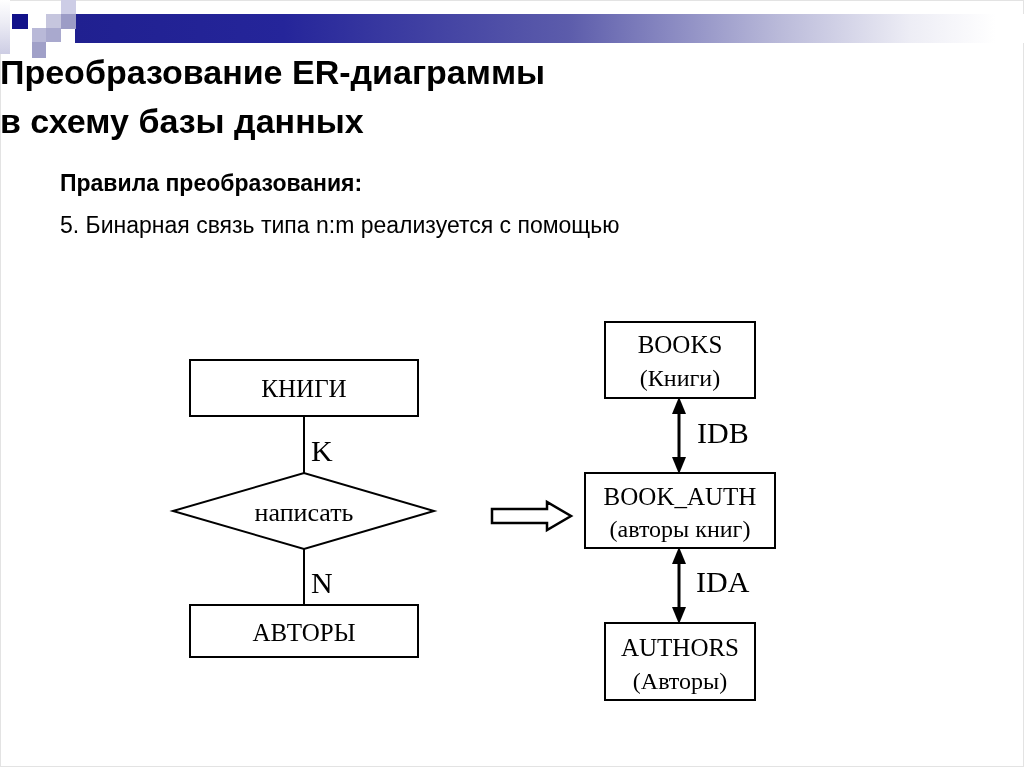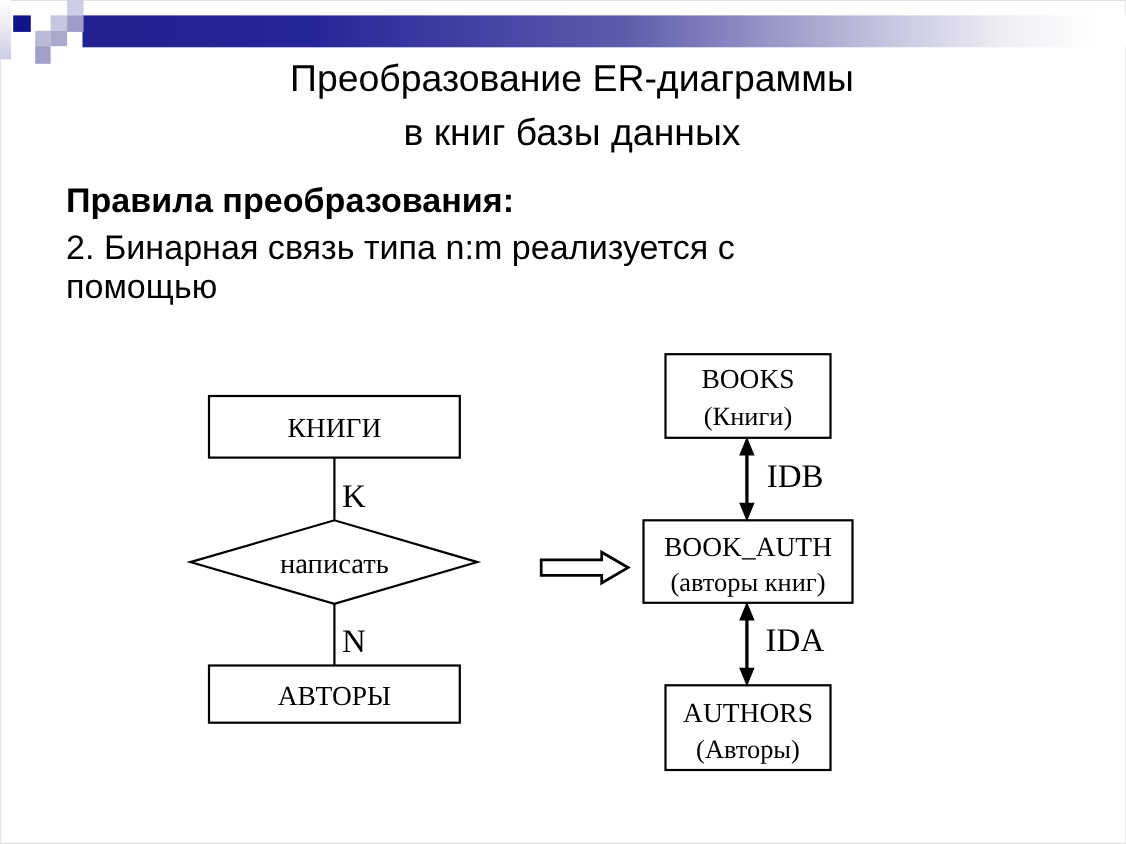--- a/index.html
+++ b/index.html
@@ -28,32 +28,31 @@
   .sq-navy   { left: 12px; top: 14px; width: 16px; height: 15px; background: #12128a; }
   .sq-l1     { left: 46px; top: 14px; width: 15px; height: 14px; background: #c6c6de; }
   .sq-l2     { left: 61px; top:  0px; width: 15px; height: 14px; background: #cdcde6; }
   .sq-m1     { left: 61px; top: 14px; width: 15px; height: 15px; background: #9c9cc6; }
   .sq-m2     { left: 32px; top: 28px; width: 14px; height: 14px; background: #b9b9d8; }
   .sq-m3     { left: 46px; top: 28px; width: 15px; height: 14px; background: #a9a9ce; }
   .sq-m4     { left: 32px; top: 42px; width: 14px; height: 16px; background: #a0a0c8; }
   
   .title {
     position: absolute;
-    left: 16px; right: 0; top: 48px;
-    text-align: center;
-    font-weight: normal;
+    left: 0; right: 0; top: 48px;
+    font-weight: bold;
     font-size: 34px;
     line-height: 49px;
     letter-spacing: 0px;
   }
   .title span { display: block; }
   .rules {
     position: absolute;
     left: 60px; top: 165px; width: 740px;
-    font-size: 31px;
+    font-size: 23px;
     line-height: 36px;
   }
   .rules-heading { font-weight: bold; margin-bottom: 6px; }
   .rule-text span { display: block; }
   
   .diagram {
     position: absolute;
     left: 0; top: 0; width: 1024px; height: 767px;
   }
   .diagram text {
@@ -79,27 +78,27 @@
   <div class="sq sq-navy"></div>
   <div class="sq sq-l1"></div>
   <div class="sq sq-l2"></div>
   <div class="sq sq-m1"></div>
   <div class="sq sq-m2"></div>
   <div class="sq sq-m3"></div>
   <div class="sq sq-m4"></div>
 
   <h1 class="title" style="margin:0;">
     <span>Преобразование ER-диаграммы</span>
-    <span>в книг базы данных</span>
+    <span>в схему базы данных</span>
   </h1>
 
   <div class="rules">
     <div class="rules-heading">Правила преобразования:</div>
     <div class="rule-text">
-      <span>2. Бинарная связь типа n:m реализуется с помощью</span>
+      <span>5. Бинарная связь типа n:m реализуется с помощью</span>
     </div>
   </div>
 
   <svg class="diagram" viewBox="0 0 1024 767">
 
     <rect class="shape" x="190" y="360" width="228" height="56"></rect>
     <text class="box-label" x="304" y="397" text-anchor="middle">КНИГИ</text>
 
     <line class="shape" x1="304" y1="416" x2="304" y2="473"></line>
     <text class="card-label" x="311" y="461">K</text>

